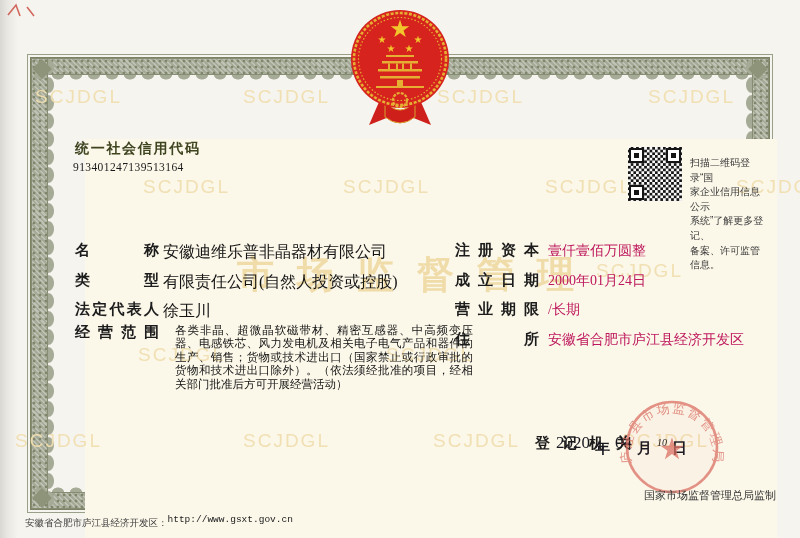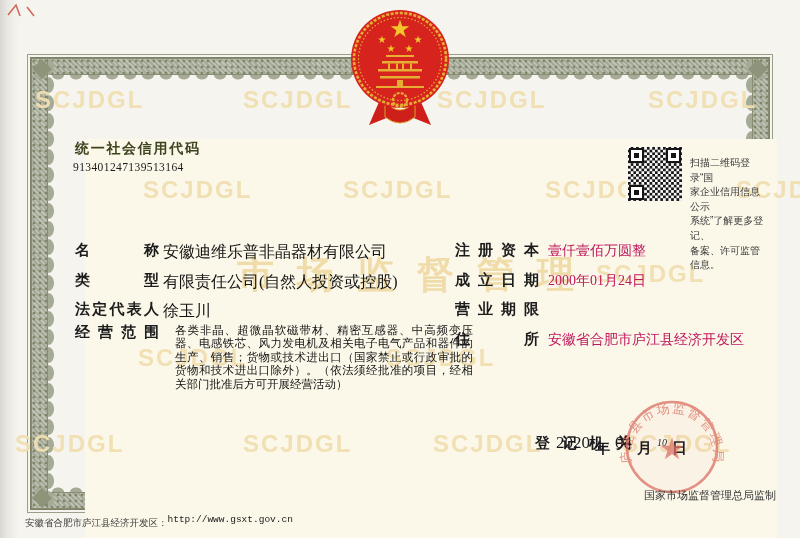--- a/index.html
+++ b/index.html
@@ -28,21 +28,21 @@
   .sc-left{top:0;bottom:0;left:17px;width:7px;
     background-image:radial-gradient(ellipse 6px 8px at 0px 9px, #a6ab98 5.5px, rgba(166,171,152,0) 6.5px);
     background-size:7px 18px;background-repeat:repeat-y;}
   .sc-right{top:0;bottom:0;right:17px;width:7px;
     background-image:radial-gradient(ellipse 6px 8px at 7px 9px, #a6ab98 5.5px, rgba(166,171,152,0) 6.5px);
     background-size:7px 18px;background-repeat:repeat-y;}
   .diamond{position:absolute;width:14px;height:14px;background:#8d947a;transform:rotate(45deg);}
   .inner{position:absolute;left:54px;top:81px;width:692px;height:405px;background:#fbf7e9;}
   
   #wm-layer{position:absolute;left:0;top:0;width:800px;height:538px;pointer-events:none;}
-  .wm{position:absolute;font-weight:bold;font-size:24px;letter-spacing:2px;
+  .wm{position:absolute;font-weight:normal;font-size:19px;letter-spacing:2px;
     color:rgba(240,222,176,.95);font-family:"Liberation Sans",sans-serif;text-align:right;}
   .wm-center{position:absolute;left:237px;top:250px;font-size:37px;font-weight:bold;
     letter-spacing:23px;color:rgba(238,216,162,.9);font-family:"Liberation Serif",serif;white-space:nowrap;}
   
   .credit-label{position:absolute;left:75px;top:140px;width:124px;font-size:14px;font-weight:bold;color:#3e441f;}
   .credit-code{position:absolute;left:73px;top:161px;font-size:11.5px;letter-spacing:.4px;color:#1a1a1a;
     font-family:"Liberation Serif",serif;}
   .title{position:absolute;left:231px;top:126px;margin:0;font-size:70px;font-weight:bold;
     letter-spacing:18px;color:#3c421e;white-space:nowrap;font-family:"Liberation Sans",sans-serif;}
   
@@ -217,20 +217,21 @@
       <span>期</span>
     </div>
   <div class="frv" style="top:272px">2000年01月24日</div>
 
   <div class="frl jc" style="top:300px">
       <span>营</span>
       <span>业</span>
       <span>期</span>
       <span>限</span>
     </div>
+  <div class="frv" style="top:301px">/长期</div>
 
   <div class="frl jc" style="top:330px">
       <span>住</span>
       <span>所</span>
     </div>
   <div class="frv" style="top:331px">安徽省合肥市庐江县经济开发区</div>
 
   <div class="registrar jc">
       <span>登</span>
       <span>记</span>

